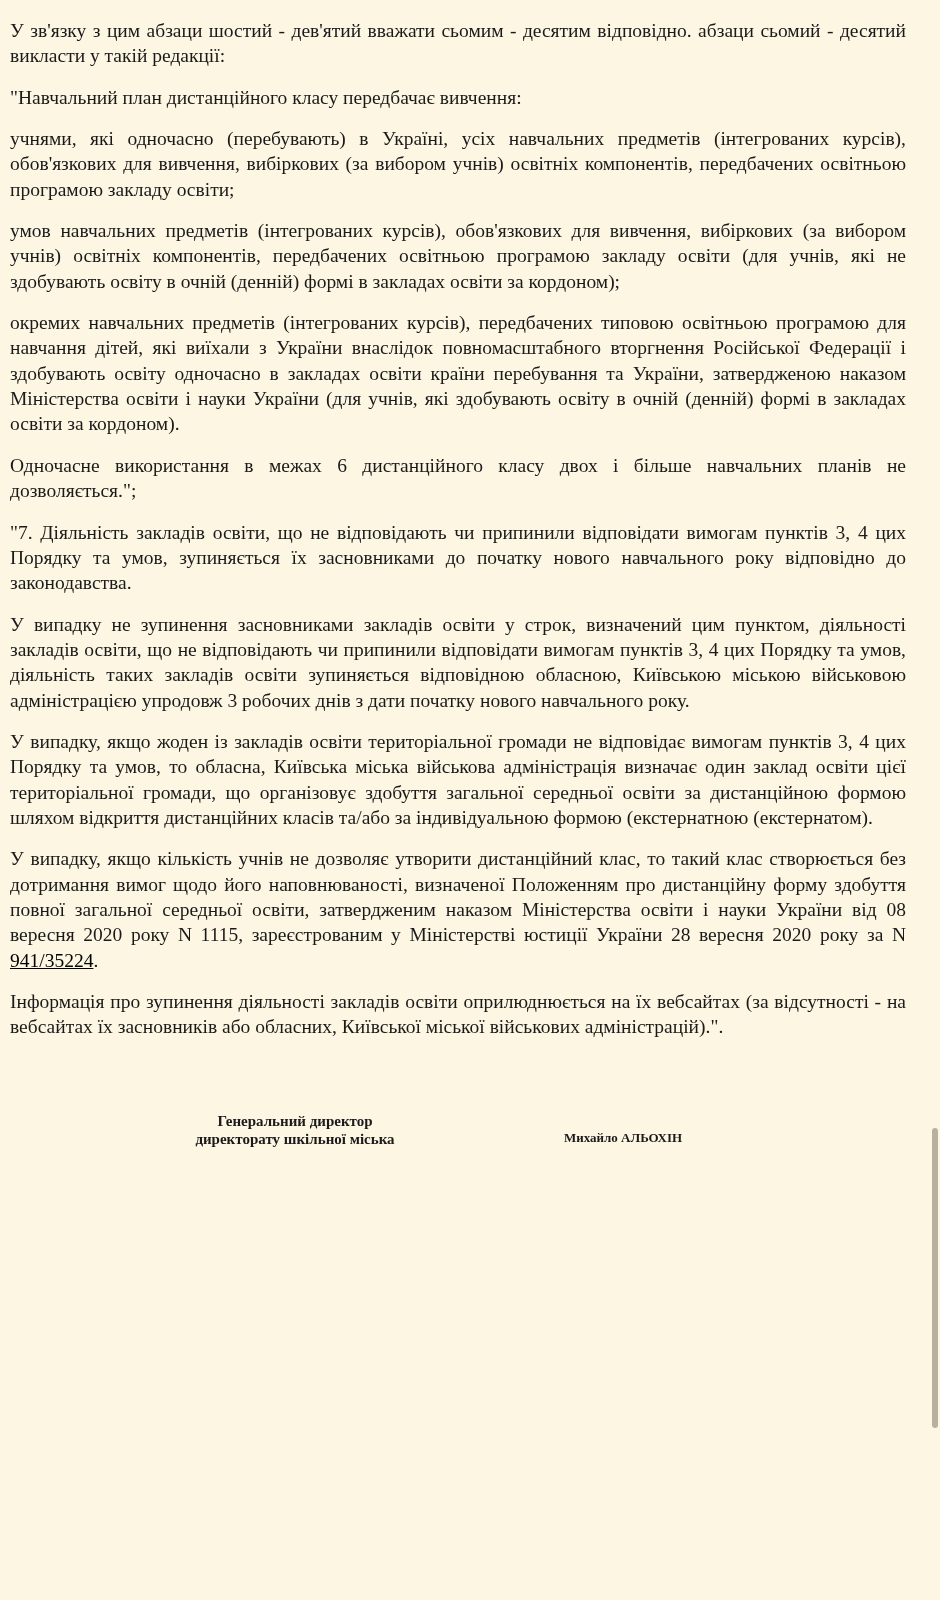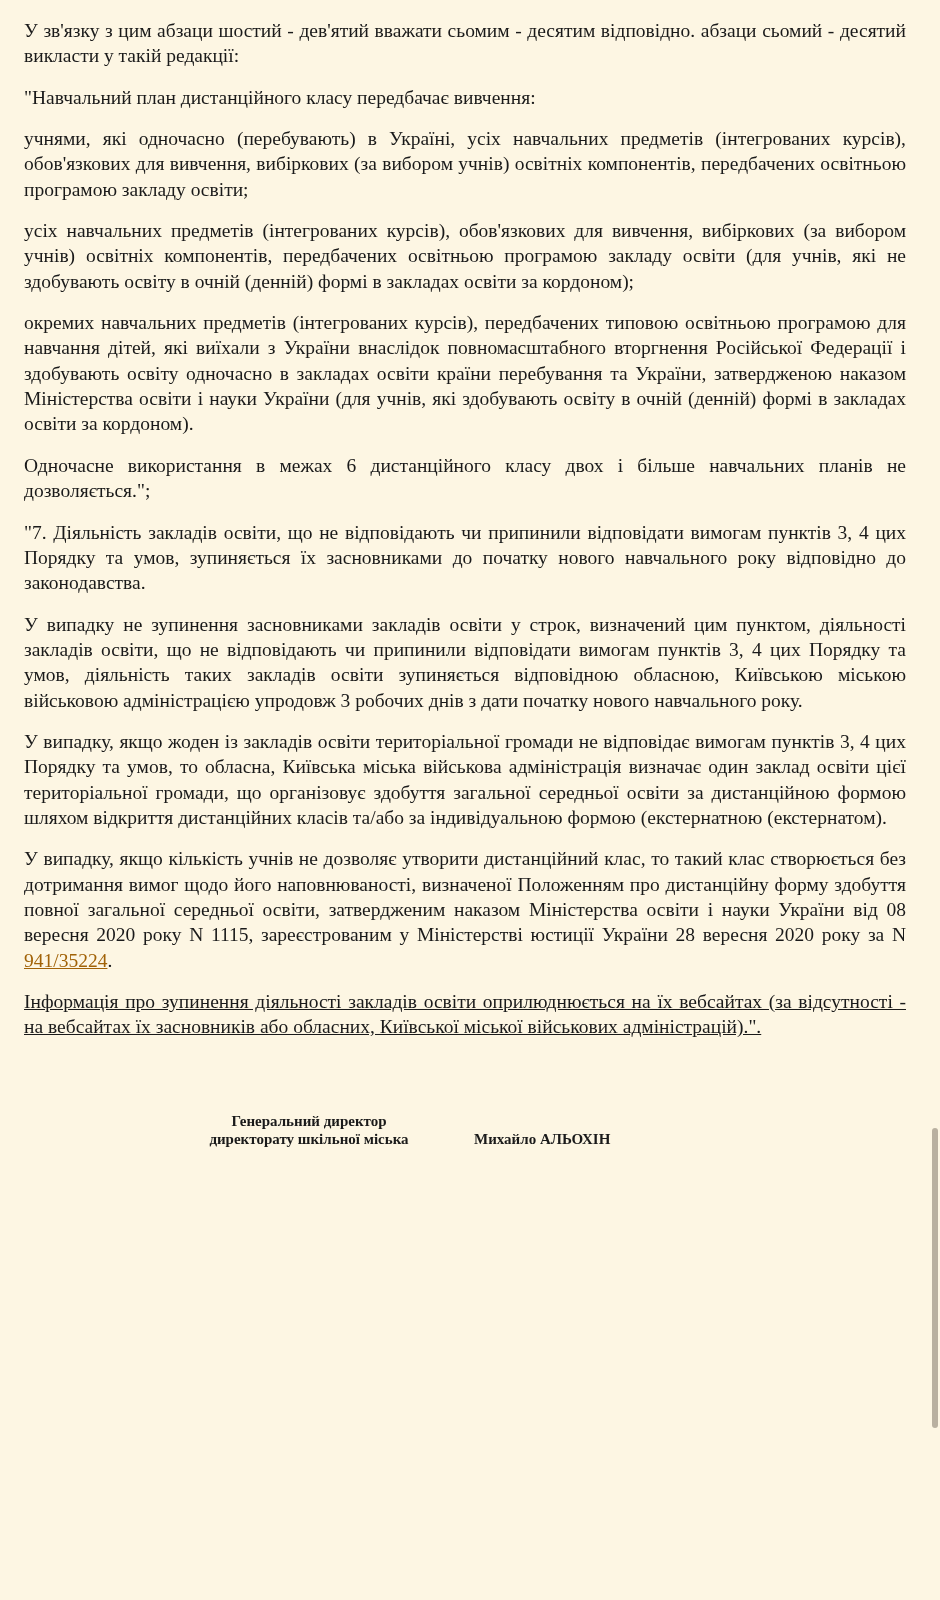--- a/index.html
+++ b/index.html
@@ -11,56 +11,56 @@
     min-height: 1600px;
     background: #fdf6e3;
     font-family: "Liberation Serif", serif;
     color: #1a1a1a;
   }
   .page {
     position: relative;
     width: 940px;
     min-height: 1600px;
     box-sizing: border-box;
-    padding: 18px 34px 10px 24px;
+    padding: 18px 34px 10px 10px;
     background: #fdf6e3;
   }
   p.doc-par {
     margin: 0 0 16px 0;
     font-size: 19.5px;
     line-height: 1.30;
     text-align: justify;
     text-justify: inter-word;
     hyphens: none;
   }
   p.doc-par:last-of-type {
     margin-bottom: 0;
-    text-decoration: underline;
   }
   .link-red {
-    color: #a16207;
+    color: #000000;
   }
   .signature {
     margin-top: 72px;
     display: flex;
     align-items: flex-start;
     padding-left: 120px;
     padding-right: 120px;
   }
   .sig-left {
     font-size: 15px;
     font-weight: bold;
     line-height: 1.25;
     text-align: center;
     width: 330px;
   }
   .sig-right {
-    font-size: 15px;
+    font-size: 13px;
     font-weight: bold;
     line-height: 1.25;
+    text-align: center;
     flex: 1;
     padding-top: 18px;
   }
   .scrollbar-track {
     position: absolute;
     top: 0;
     right: 0;
     width: 9px;
     height: 100%;
     background: transparent;
@@ -76,21 +76,21 @@
   }
 </style>
 </head>
 <body>
 
 <div class="page">
 
   <p class="doc-par">У зв'язку з цим абзаци шостий - дев'ятий вважати сьомим - десятим відповідно. абзаци сьомий - десятий викласти у такій редакції:</p>
   <p class="doc-par">"Навчальний план дистанційного класу передбачає вивчення:</p>
   <p class="doc-par">учнями, які одночасно (перебувають) в Україні, усіх навчальних предметів (інтегрованих курсів), обов'язкових для вивчення, вибіркових (за вибором учнів) освітніх компонентів, передбачених освітньою програмою закладу освіти;</p>
-  <p class="doc-par">усіх навчальних предметів (інтегрованих курсів), обов'язкових для вивчення, вибіркових (за вибором учнів) освітніх компонентів, передбачених освітньою програмою закладу освіти (для учнів, які не здобувають освіту в очній (денній) формі в закладах освіти за кордоном);</p>
+  <p class="doc-par">умов навчальних предметів (інтегрованих курсів), обов'язкових для вивчення, вибіркових (за вибором учнів) освітніх компонентів, передбачених освітньою програмою закладу освіти (для учнів, які не здобувають освіту в очній (денній) формі в закладах освіти за кордоном);</p>
   <p class="doc-par">окремих навчальних предметів (інтегрованих курсів), передбачених типовою освітньою програмою для навчання дітей, які виїхали з України внаслідок повномасштабного вторгнення Російської Федерації і здобувають освіту одночасно в закладах освіти країни перебування та України, затвердженою наказом Міністерства освіти і науки України (для учнів, які здобувають освіту в очній (денній) формі в закладах освіти за кордоном).</p>
   <p class="doc-par">Одночасне використання в межах 6 дистанційного класу двох і більше навчальних планів не дозволяється.";</p>
   <p class="doc-par">"7. Діяльність закладів освіти, що не відповідають чи припинили відповідати вимогам пунктів 3, 4 цих Порядку та умов, зупиняється їх засновниками до початку нового навчального року відповідно до законодавства.</p>
   <p class="doc-par">У випадку не зупинення засновниками закладів освіти у строк, визначений цим пунктом, діяльності закладів освіти, що не відповідають чи припинили відповідати вимогам пунктів 3, 4 цих Порядку та умов, діяльність таких закладів освіти зупиняється відповідною обласною, Київською міською військовою адміністрацією упродовж 3 робочих днів з дати початку нового навчального року.</p>
   <p class="doc-par">У випадку, якщо жоден із закладів освіти територіальної громади не відповідає вимогам пунктів 3, 4 цих Порядку та умов, то обласна, Київська міська військова адміністрація визначає один заклад освіти цієї територіальної громади, що організовує здобуття загальної середньої освіти за дистанційною формою шляхом відкриття дистанційних класів та/або за індивідуальною формою (екстернатною (екстернатом).</p>
 
   <p class="doc-par"><span>У випадку, якщо кількість учнів не дозволяє утворити дистанційний клас, то такий клас створюється без дотримання вимог щодо його наповнюваності, визначеної Положенням про дистанційну форму здобуття повної загальної середньої освіти, затвердженим наказом Міністерства освіти і науки України від 08 вересня 2020 року N 1115, зареєстрованим у Міністерстві юстиції України 28 вересня 2020 року за N </span><a class="link-red" href="#">941/35224</a><span>.</span></p>
 
   <p class="doc-par">Інформація про зупинення діяльності закладів освіти оприлюднюється на їх вебсайтах (за відсутності - на вебсайтах їх засновників або обласних, Київської міської військових адміністрацій).".</p>
 

